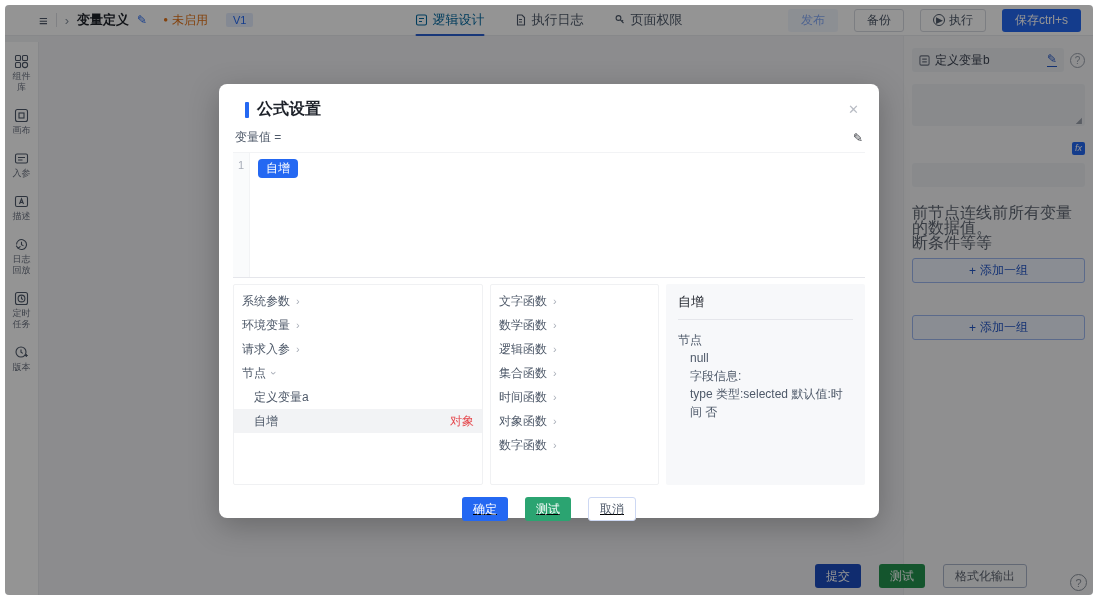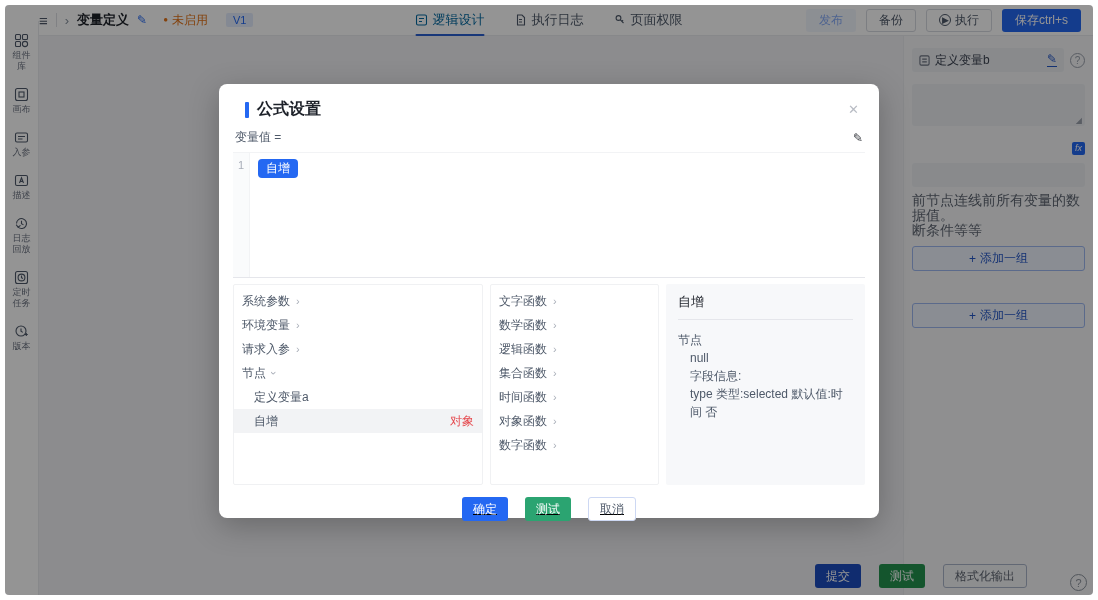--- a/index.html
+++ b/index.html
@@ -18,50 +18,50 @@
   .nv-title { font-size:13px; color:#1d2129; font-weight:bold; }
   .nv-pencil { color:#2468f2; font-size:12px; cursor:pointer; }
   .nv-status { display:flex; align-items:center; gap:4px; margin-left:8px; font-size:12px; color:#e37318; }
   .nv-status .dot { font-size:8px; line-height:1; }
   .nv-version { margin-left:10px; font-size:11px; color:#2468f2; background:rgba(36,104,242,0.12); border-radius:2px; padding:1px 7px; }
   .nv-tabs { position:absolute; left:50%; transform:translateX(-50%); display:flex; gap:30px; height:31px; align-items:center; }
   .tab { display:flex; align-items:center; gap:5px; font-size:13px; color:#4e5969; height:31px; position:relative; cursor:pointer; }
   .tab svg { display:block; }
   .tab.active { color:#0369a1; }
   .tab.active::after { content:""; position:absolute; left:0; right:0; bottom:0; height:2px; background:#2a5fd0; border-radius:1px; }
-  .nv-actions { margin-left:auto; display:flex; align-items:center; gap:10px; }
+  .nv-actions { margin-left:auto; display:flex; align-items:center; gap:16px; }
   .btn { font-size:12px; height:23px; padding:0 12px; border-radius:3px; display:inline-flex; align-items:center; gap:4px; cursor:pointer; border:1px solid transparent; }
   .btn-publish { color:#2468f2; background:#e9f0fe; opacity:0.55; }
   .btn-ghost { background:#fff; border-color:#d6d9e0; color:#4e5969; }
   .btn-primary { background:#2468f2; color:#fff; }
   .play-ic { font-size:9px; border:1px solid currentColor; border-radius:50%; width:12px; height:12px; display:inline-flex; align-items:center; justify-content:center; line-height:1; padding-left:1px; }
 
   
-  .sidebar { position:absolute; top:16px; left:0; bottom:0; width:34px; background:#fff; border-right:1px solid #e9eaee; display:flex; flex-direction:column; align-items:center; padding-top:12px; gap:15px; z-index:2; }
+  .sidebar { position:absolute; top:37px; left:0; bottom:0; width:34px; background:#fff; border-right:1px solid #e9eaee; display:flex; flex-direction:column; align-items:center; padding-top:12px; gap:15px; z-index:2; }
   .side-item { display:flex; flex-direction:column; align-items:center; gap:2px; color:#4e5969; cursor:pointer; }
   .side-item svg { display:block; }
   .side-label { font-size:9px; color:#6b7280; text-align:center; line-height:11px; width:24px; word-break:break-all; }
 
   
   .canvas { position:absolute; top:31px; left:34px; right:190px; bottom:0; background:#f1f2f4; }
 
   
   .rpanel { position:absolute; top:31px; right:0; bottom:0; width:190px; background:#f6f7f9; border-left:1px solid #e9eaee; padding:12px 8px; z-index:2; }
   .rp-headrow { display:flex; align-items:center; gap:6px; }
   .rp-header { flex:1; height:24px; background:#eceef2; border-radius:3px; display:flex; align-items:center; gap:5px; padding:0 7px; }
   .rp-doc-ic { color:#6b7280; }
   .rp-title { font-size:12px; color:#3d4452; flex:1; white-space:nowrap; overflow:hidden; }
   .rp-pencil { color:#2356c7; font-size:12px; cursor:pointer; border-bottom:1px solid #2356c7; line-height:13px; }
   .rp-help { width:15px; height:15px; border-radius:50%; border:1px solid #9aa0ab; color:#9aa0ab; font-size:10px; display:flex; align-items:center; justify-content:center; cursor:pointer; }
   .rp-textarea { margin-top:12px; height:42px; background:#eceef2; border-radius:3px; position:relative; }
   .rp-resize { position:absolute; right:3px; bottom:1px; font-size:8px; color:#9aa0ab; }
   .rp-fxrow { display:flex; justify-content:flex-end; margin-top:16px; }
   .rp-fx { background:#2468f2; color:#fff; font-size:9px; font-style:italic; border-radius:2px; padding:2px 3px; line-height:1; cursor:pointer; }
   .rp-input { margin-top:8px; height:24px; background:#eceef2; border-radius:3px; }
-  .rp-hints { margin-top:6px; font-size:14px; color:#5f6672; line-height:15px; }
+  .rp-hints { margin-top:18px; font-size:16px; color:#5f6672; line-height:15px; }
   .rp-add { margin-top:8px; height:25px; border:1px solid #9db7f0; background:#eef3fd; color:#2356c7; font-size:12px; border-radius:3px; display:flex; align-items:center; justify-content:center; gap:4px; cursor:pointer; }
   .rp-add.second { margin-top:32px; }
   .bottom-actions { position:absolute; left:810px; bottom:7px; display:flex; gap:18px; z-index:3; }
   .ba-btn { font-size:12px; height:24px; padding:0 11px; border-radius:3px; display:inline-flex; align-items:center; cursor:pointer; }
   .ba-submit { background:#1d4dbf; color:#fff; }
   .ba-test { background:#23934f; color:#fff; }
   .ba-format { background:#f3f4f6; border:1px solid #aab4c8; color:#5f6672; }
   .help-fab { position:absolute; right:6px; bottom:4px; width:17px; height:17px; border-radius:50%; border:1px solid #8c929c; color:#8c929c; font-size:11px; display:flex; align-items:center; justify-content:center; z-index:3; cursor:pointer; }
 
   

